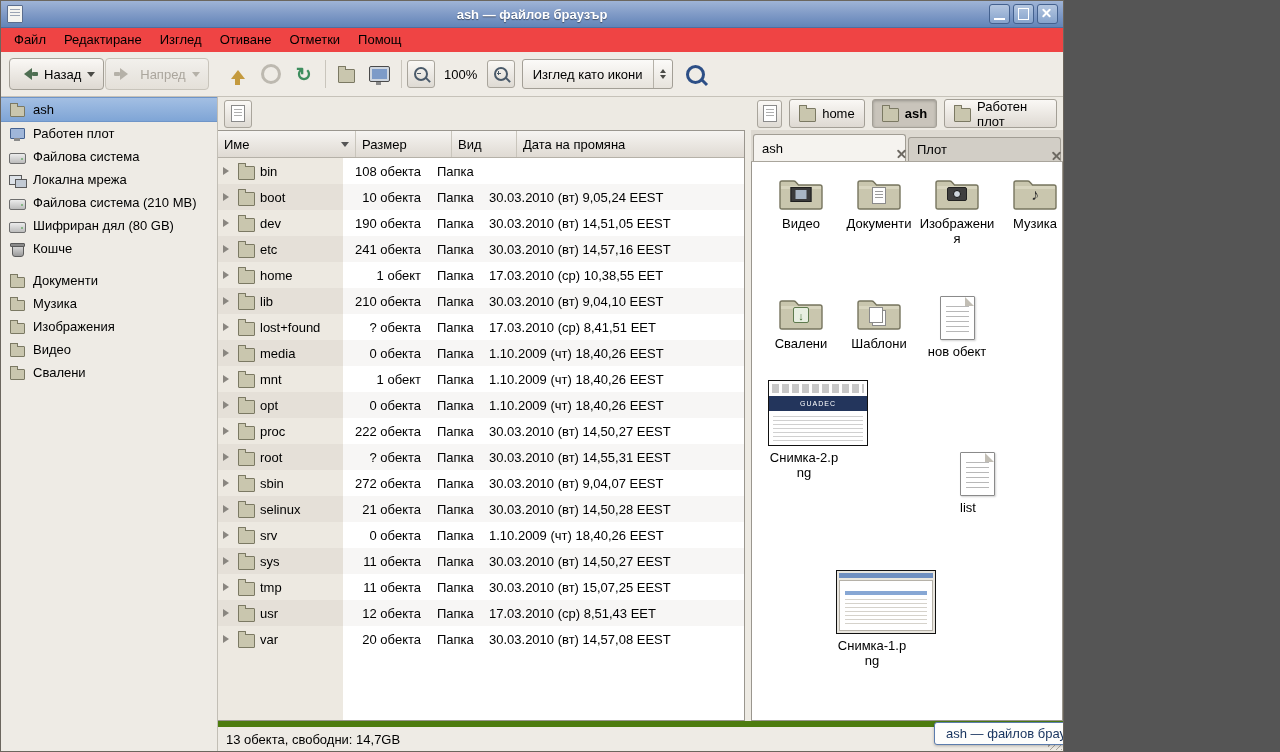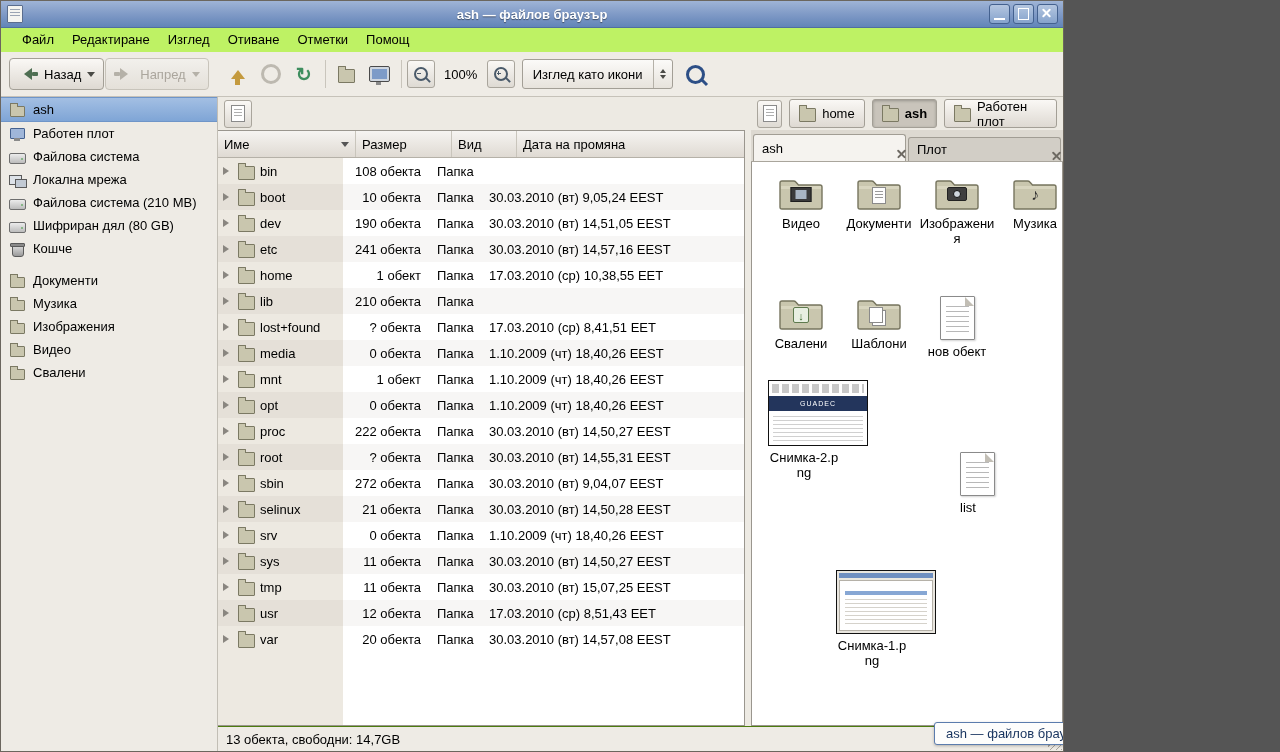--- a/index.html
+++ b/index.html
@@ -10,21 +10,21 @@
   .title{position:absolute;left:0;right:0;text-align:center;color:#fff;font-weight:bold;text-shadow:0 1px 1px rgba(0,0,0,.45)}
   .win-app-icon{margin-left:6px;width:14px;height:16px;background:#f4f4f0;border:1px solid #5a6d8e;border-radius:1px;position:relative;z-index:1}
   .win-app-icon::after{content:"";position:absolute;left:2px;right:2px;top:3px;height:8px;background:repeating-linear-gradient(#9aa4b4 0 1px,transparent 1px 3px)}
   .win-btns{margin-left:auto;display:flex;gap:3px;margin-right:5px;z-index:1}
   .win-btn{width:19px;height:18px;background:linear-gradient(#B4C6E0,#86A3CC);border:1px solid #44618F;border-radius:3px;position:relative}
   .glyph-min::after{content:"";position:absolute;left:4px;right:4px;bottom:3px;height:2px;background:#fff}
   .glyph-max::after{content:"";position:absolute;left:4px;right:4px;top:3px;bottom:3px;border:1.5px solid #fff}
   .glyph-close::before,.glyph-close::after{content:"";position:absolute;left:3px;top:7px;width:11px;height:2px;background:#fff;border-radius:1px}
   .glyph-close::before{transform:rotate(45deg)}.glyph-close::after{transform:rotate(-45deg)}
   
-  .menubar{height:24px;flex:none;background:#bef264;display:flex;align-items:center;padding-left:12px}
+  .menubar{height:24px;flex:none;background:#ef4444;display:flex;align-items:center;padding-left:4px}
   .menu-item{padding:0 9px;line-height:24px;cursor:default}
   .toolbar{height:44px;flex:none;background:#EFECE6;border-bottom:1px solid #C6C2B9;display:flex;align-items:center;padding:0 8px;gap:1px}
   .nav-btn{height:30px;display:flex;align-items:center;gap:6px;padding:0 8px;border:1px solid #A39F96;border-radius:4px;background:linear-gradient(#FAF8F5,#DED9D2)}
   .nav-btn.disabled{border-color:#C8C4BB;color:#ABA69D;background:linear-gradient(#F2F0EC,#E4E0D9)}
   .caret-down{width:0;height:0;border:4px solid transparent;border-top:5px solid #4a4a46;margin-top:4px}
   .disabled .caret-down{border-top-color:#B5B1A8}
   .arr{display:inline-flex;align-items:center}
   .arr .bar{width:6px;height:4px;background:#4E6E52;border-radius:1px}
   .arr .tri-l{width:0;height:0;border:6px solid transparent;border-right:8px solid #4E6E52}
   .arr .tri-r2{width:0;height:0;border:6px solid transparent;border-left:8px solid #B5B1A8}
@@ -149,21 +149,21 @@
   .t-store{width:100px;height:60px;background:linear-gradient(115deg,#121A38 52%,#2A4F9E);color:#fff}
   .ts-label{position:absolute;left:4px;top:3px;font-size:7px;white-space:nowrap}
   .ts-sh1,.ts-sh2{position:absolute;width:16px;height:18px;background:#07070F;border:1px solid #3A3A52}
   .ts-sh1{left:5px;top:18px}.ts-sh2{left:25px;top:20px}
   .t-win{width:98px;height:62px;background:#E9E6DF}
   .twn-tb{position:absolute;left:2px;right:2px;top:2px;height:5px;background:#6F8FC0}
   .twn-body{position:absolute;left:2px;right:2px;top:9px;bottom:2px;background:#fff;border:1px solid #B5B1A8}
   .twn-sel{position:absolute;left:8px;right:8px;top:20px;height:4px;background:#87A7D4}
   .twn-lines{position:absolute;left:8px;right:8px;top:28px;bottom:6px;background:repeating-linear-gradient(#D5D2CB 0 1px,transparent 1px 4px)}
   
-  .status-bar{height:24px;flex:none;background:#EEEBE5;border-top:1px solid #4d7c0f;display:flex;align-items:center;padding-left:8px;position:relative}
+  .status-bar{height:24px;flex:none;background:#EEEBE5;border-top:6px solid #4d7c0f;display:flex;align-items:center;padding-left:8px;position:relative}
   .resize-grip{position:absolute;right:1px;bottom:1px;width:14px;height:14px;background:repeating-linear-gradient(135deg,transparent 0 3px,#A8A49B 3px 4px)}
   .bottom-tooltip{position:absolute;left:933px;top:721px;background:#FDFDFC;border:1px solid #5B7CAD;border-radius:3px;color:#17335E;padding:3px 11px;box-shadow:0 1px 3px rgba(0,0,0,.25);z-index:50;white-space:nowrap}
 </style>
 </head>
 <body>
 
 <div class="window">
 
   <div class="titlebar">
     <div class="win-app-icon"></div>
@@ -378,20 +378,21 @@
     <div class="c-date">17.03.2010 (ср) 10,38,55 EET</div>
   </div>
                   <div class="tree-row alt">
     <div class="c-name">
       <span class="tri-r"></span>
       <span class="mini-folder"></span>
       <span class="name-text">lib</span>
     </div>
     <div class="c-size">210 обекта</div>
     <div class="c-type">Папка</div>
+    <div class="c-date">30.03.2010 (вт)  9,04,10 EEST</div>
   </div>
                   <div class="tree-row">
     <div class="c-name">
       <span class="tri-r"></span>
       <span class="mini-folder"></span>
       <span class="name-text">lost+found</span>
     </div>
     <div class="c-size">? обекта</div>
     <div class="c-type">Папка</div>
     <div class="c-date">17.03.2010 (ср)  8,41,51 EET</div>

